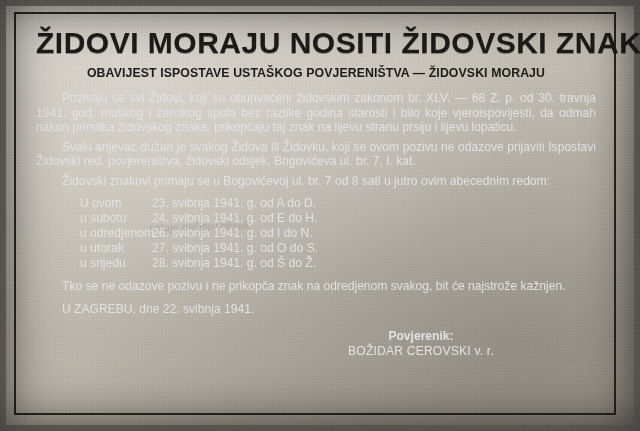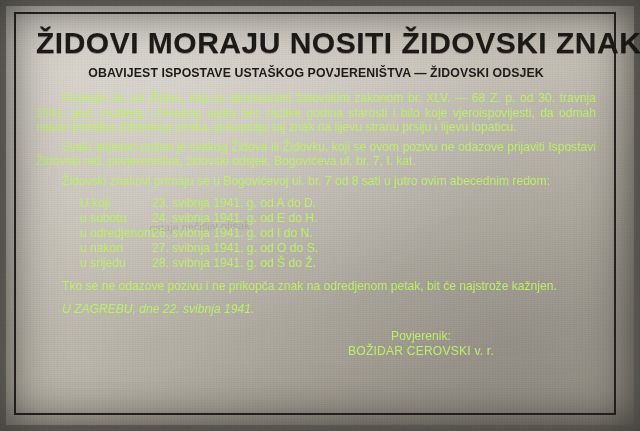--- a/index.html
+++ b/index.html
@@ -73,21 +73,21 @@
     font-size: 12.3px;
     letter-spacing: 0.1px;
     margin: 8px 0 0 0;
     white-space: nowrap;
   }
   .body {
     margin-top: 11px;
     font-size: 12.1px;
     line-height: 14.6px;
     text-align: justify;
-    color: #bef264;
+    color: #e5e5e5;
   }
   .para {
     margin: 0 0 5px 0;
     text-indent: 26px;
   }
   .sched {
     margin: 7px 0 6px 0;
   }
   .sched-row {
     display: flex;
@@ -97,30 +97,29 @@
   }
   .sched-day   { width: 116px; padding-left: 44px; box-sizing: border-box; }
   .sched-date  { width: 150px; }
   .closing {
     margin-top: 7px;
   }
   .place-line {
     margin: 9px 0 0 0;
     text-indent: 26px;
     font-size: 12.1px;
-    font-style: italic;
   }
   .signature {
     margin-top: 12px;
     text-align: center;
     padding-left: 210px;
     font-size: 12.1px;
     line-height: 15px;
   }
-  .sig-role { font-weight: normal; }
+  .sig-role { font-weight: bold; }
   .sig-name { font-weight: normal; letter-spacing: 0.2px; }
   
   .ghost {
     position: absolute;
     left: 150px;
     top: 218px;
     width: 210px;
     height: 70px;
     opacity: 0.12;
     transform: rotate(-1.5deg);
@@ -144,52 +143,52 @@
   <div id="paper"></div>
 
   <div id="frame"></div>
 
   <div class="ghost">ostaje nečitljiv otisak</div>
 
   <div id="content">
 
     <div class="headline">ŽIDOVI MORAJU NOSITI ŽIDOVSKI ZNAK</div>
 
-    <div class="subhead">OBAVIJEST ISPOSTAVE USTAŠKOG POVJERENIŠTVA — ŽIDOVSKI ODSJEK</div>
+    <div class="subhead">OBAVIJEST ISPOSTAVE USTAŠKOG POVJERENIŠTVA — ŽIDOVSKI MORAJU</div>
 
     <div class="body">
 
       <p class="para">Pozivaju se svi Židovi, koji su obuhvaćeni židovskim zakonom br. XLV. — 68 Z. p. od 30. travnja 1941. god. muškog i ženskog spola bez razlike godina starosti i bilo koje vjeroispovijesti, da odmah nakon primitka židovskog znaka, prikopčaju taj znak na lijevu stranu prsiju i lijevu lopaticu.</p>
       <p class="para">Svaki arijevac dužan je svakog Židova ili Židovku, koji se ovom pozivu ne odazove prijaviti Ispostavi Židovski red. povjereništva, židovski odsjek, Bogovićeva ul. br. 7, I. kat.</p>
       <p class="para">Židovski znakovi primaju se u Bogovićevoj ul. br. 7 od 8 sati u jutro ovim abecednim redom:</p>
 
       <div class="sched">
         <div class="sched-row">
-          <span class="sched-day">U koji</span>
+          <span class="sched-day">U ovom</span>
           <span class="sched-date">23. svibnja 1941. g. od A do D.</span>
         </div>
         <div class="sched-row">
           <span class="sched-day">u subotu</span>
           <span class="sched-date">24. svibnja 1941. g. od E do H.</span>
         </div>
         <div class="sched-row">
           <span class="sched-day">u odredjenom</span>
           <span class="sched-date">26. svibnja 1941. g. od I do N.</span>
         </div>
         <div class="sched-row">
-          <span class="sched-day">u nakon</span>
+          <span class="sched-day">u utorak</span>
           <span class="sched-date">27. svibnja 1941. g. od O do S.</span>
         </div>
         <div class="sched-row">
           <span class="sched-day">u srijedu</span>
           <span class="sched-date">28. svibnja 1941. g. od Š do Ž.</span>
         </div>
       </div>
 
-      <p class="para closing">Tko se ne odazove pozivu i ne prikopča znak na odredjenom petak, bit će najstrože kažnjen.</p>
+      <p class="para closing">Tko se ne odazove pozivu i ne prikopča znak na odredjenom svakog, bit će najstrože kažnjen.</p>
 
       <p class="place-line">U ZAGREBU, dne 22. svibnja 1941.</p>
 
       <div class="signature">
         <div class="sig-role">Povjerenik:</div>
         <div class="sig-name">BOŽIDAR CEROVSKI v. r.</div>
       </div>
 
     </div>
   </div>

